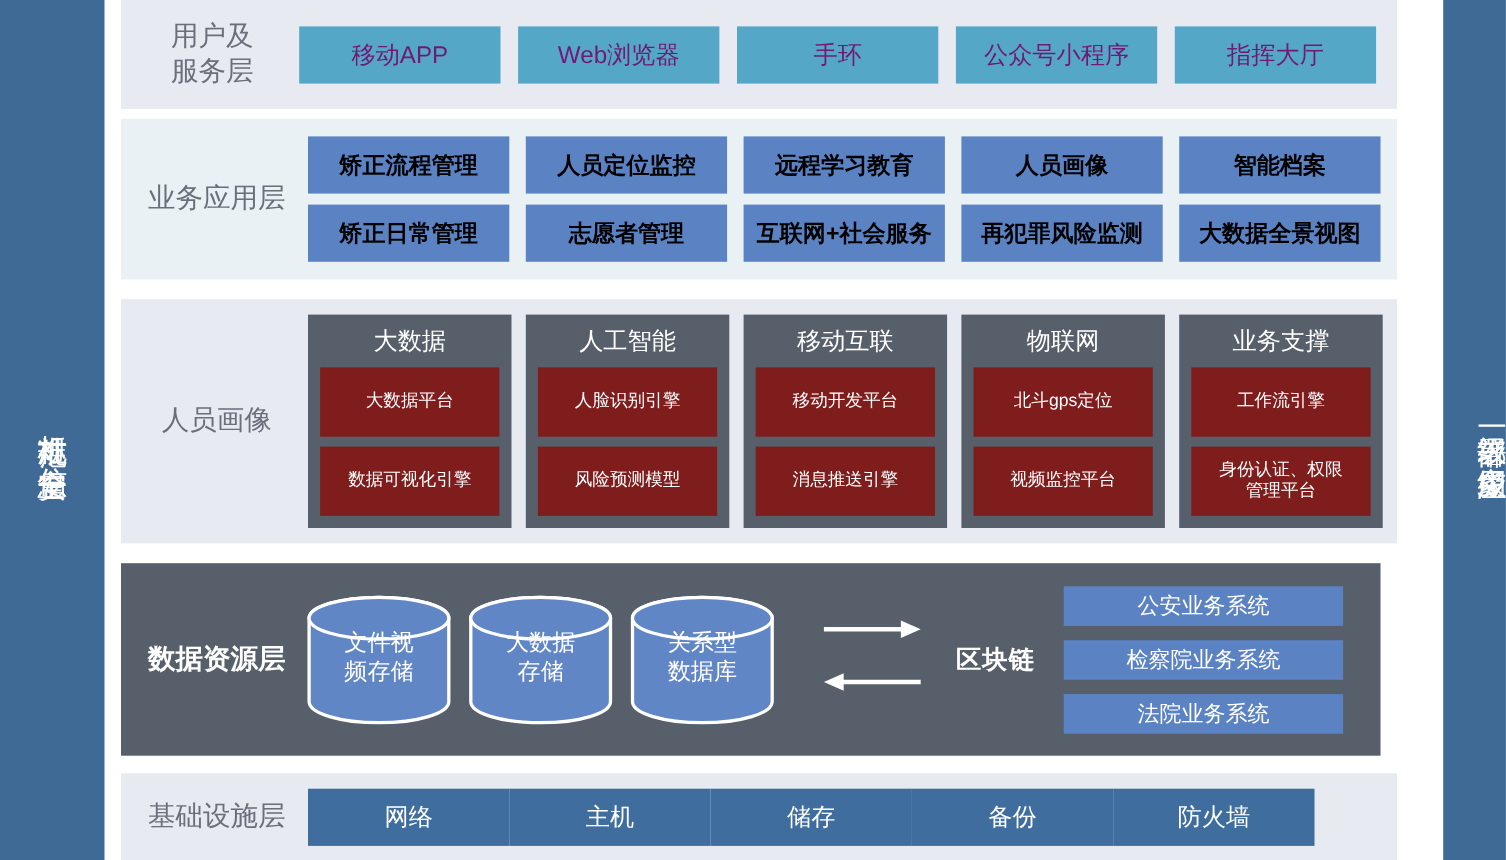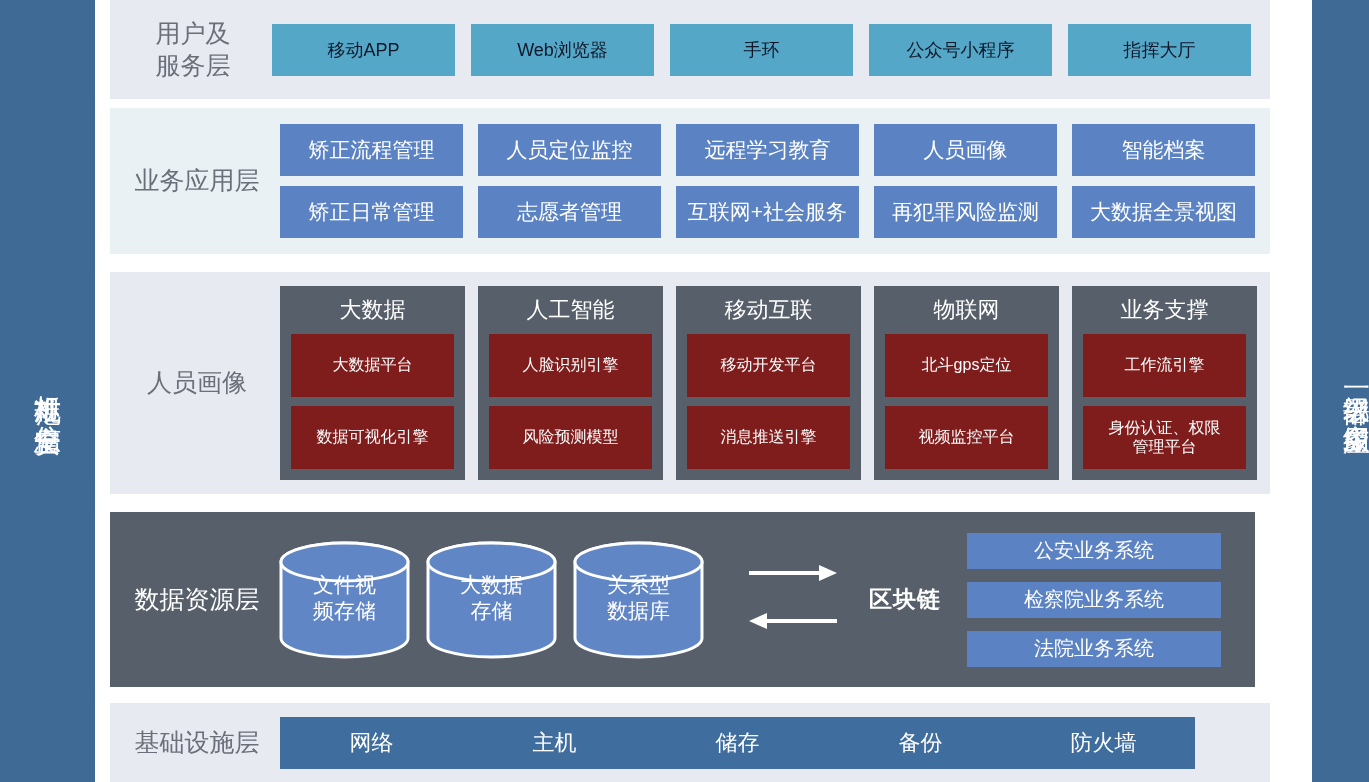--- a/index.html
+++ b/index.html
@@ -37,37 +37,38 @@
     text-align:center;
     flex:0 0 auto;
     white-space:pre-line;
   }
 
   
   #band-user{left:110px;top:0;width:1160px;height:99px;background:#e8eaf2;}
   #band-user .band-label{width:130px;margin-left:18px;}
   #band-user .cells{display:flex;gap:16px;margin-left:14px;}
   .cell-teal{
-    background:#55a7c7;color:#0f172a;
-    font-size:18px;
+    background:#55a7c7;color:#701a75;
+    font-size:22px;
     display:flex;align-items:center;justify-content:center;
     box-sizing:border-box;
   }
   #band-user .cell-teal{width:183px;height:52px;}
 
   
   #band-biz{left:110px;top:108px;width:1160px;height:146px;background:#e9f1f5;}
   #band-biz .band-label{width:150px;margin-left:12px;}
   #band-biz .grid{display:flex;gap:15px;margin-left:8px;}
   #band-biz .col{display:flex;flex-direction:column;gap:10px;}
   .cell-blue{
-    background:#5b83c3;color:#ffffff;
+    background:#5b83c3;color:#000000;
     font-size:21px;
     display:flex;align-items:center;justify-content:center;
     box-sizing:border-box;
+    font-weight:bold;
   }
   #band-biz .cell-blue{width:183px;height:52px;}
 
   
   #band-support{left:110px;top:272px;width:1160px;height:222px;background:#e8eaf2;}
   #band-support .band-label{width:150px;margin-left:12px;}
   #band-support .groups{display:flex;gap:13px;margin-left:8px;}
   .grp{
     background:#575f6a;
     width:185px;height:194px;
@@ -79,21 +80,21 @@
   .grp-items{display:flex;flex-direction:column;gap:9px;width:100%;flex:1;}
   .grp-item{
     background:#7f1d1d;color:#ffffff;
     font-size:16px;line-height:1.15;text-align:center;
     flex:1;display:flex;align-items:center;justify-content:center;
     box-sizing:border-box;padding:2px 3px;
   }
 
   
   #band-data{left:110px;top:512px;width:1145px;height:175px;background:#575f6a;}
-  #band-data .band-label{width:150px;margin-left:12px;color:#ffffff;}
+  #band-data .band-label{width:150px;margin-left:12px;color:#ffffff;font-weight:bold;}
   #band-data .inner{display:flex;align-items:center;flex:1;}
   .cyls{display:flex;gap:14px;margin-left:6px;}
   .cyl{position:relative;width:133px;height:120px;}
   .cyl svg{position:absolute;inset:0;}
   .cyl-text{
     position:absolute;left:0;right:0;top:32px;
     color:#ffffff;font-size:21px;line-height:1.28;text-align:center;
     white-space:pre-line;
   }
   .arrows{margin-left:42px;width:92px;}

